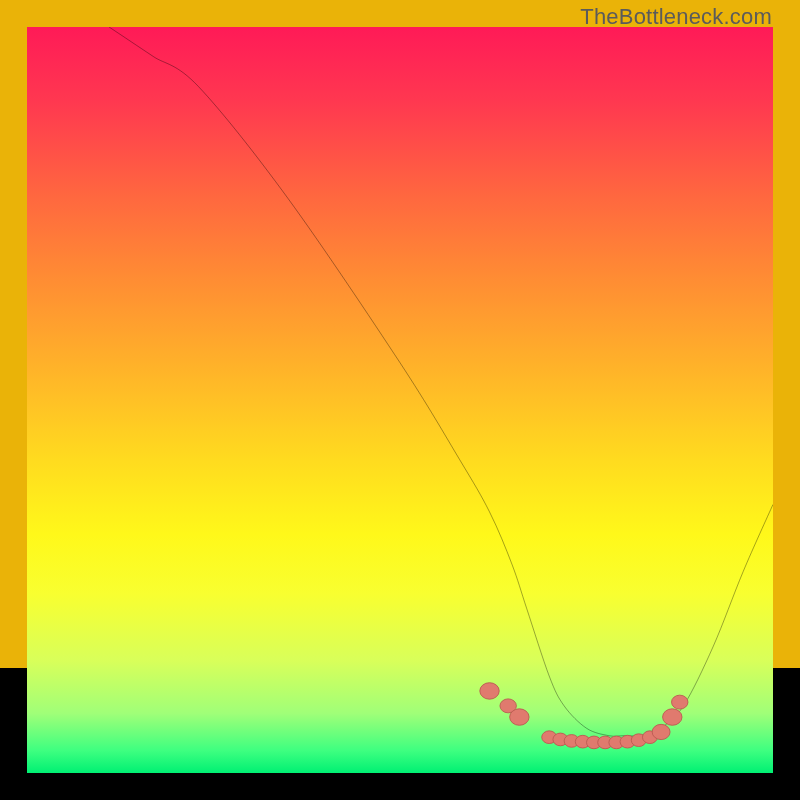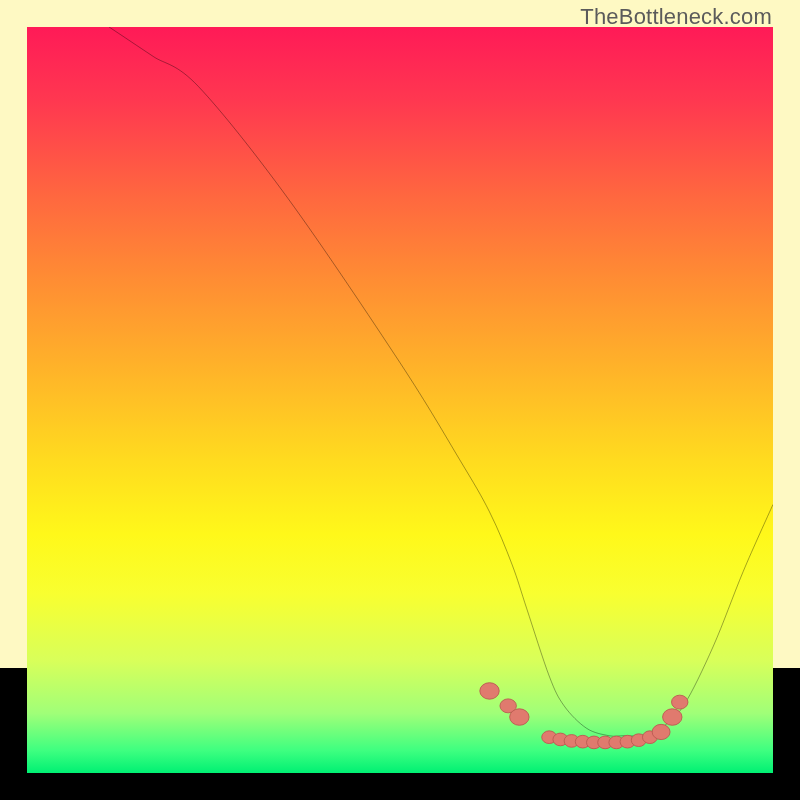--- a/index.html
+++ b/index.html
@@ -8,21 +8,21 @@
     width: 800px;
     height: 800px;
     background: #000000;
     overflow: hidden;
     font-family: Arial, Helvetica, sans-serif;
   }
   .stage {
     position: relative;
     width: 800px;
     height: 668px;
-    background: #fef9c3;
+    background: #eab308;
   }
   .plot-bg {
     position: absolute;
     left: 27px;
     top: 27px;
     width: 746px;
     height: 746px;
     
     background: linear-gradient(to bottom,
       #ff1a57 0%,

